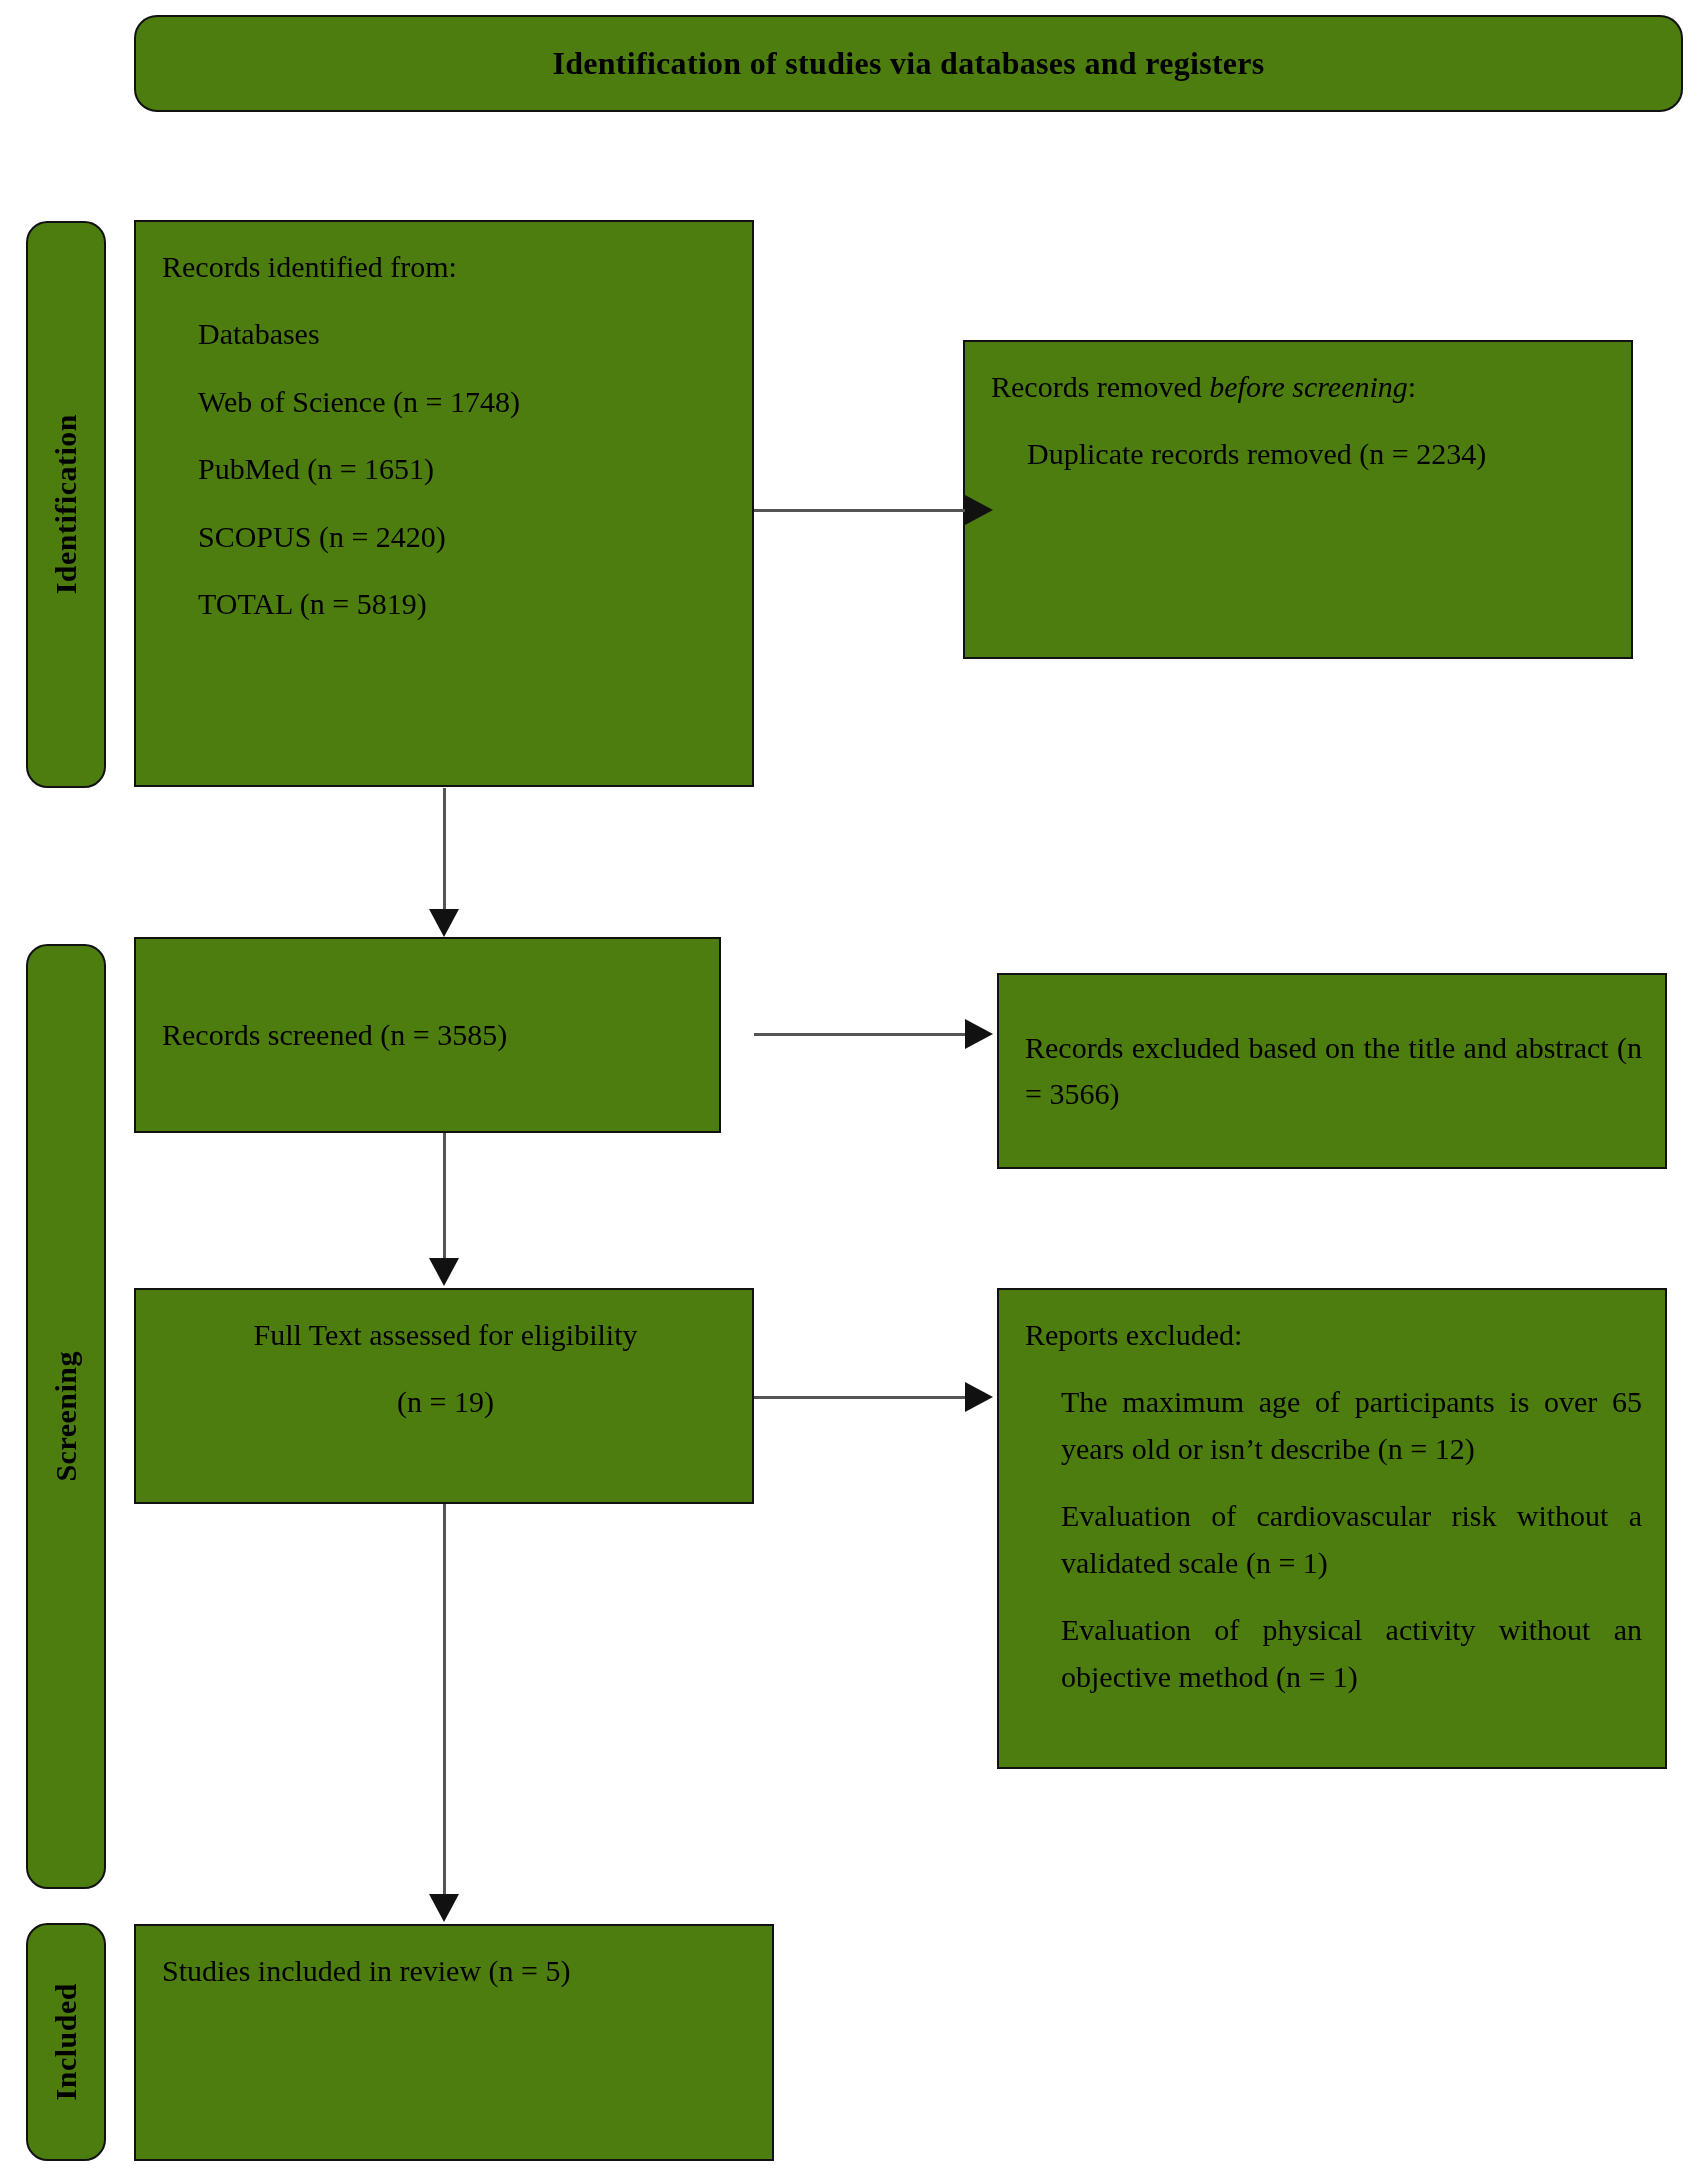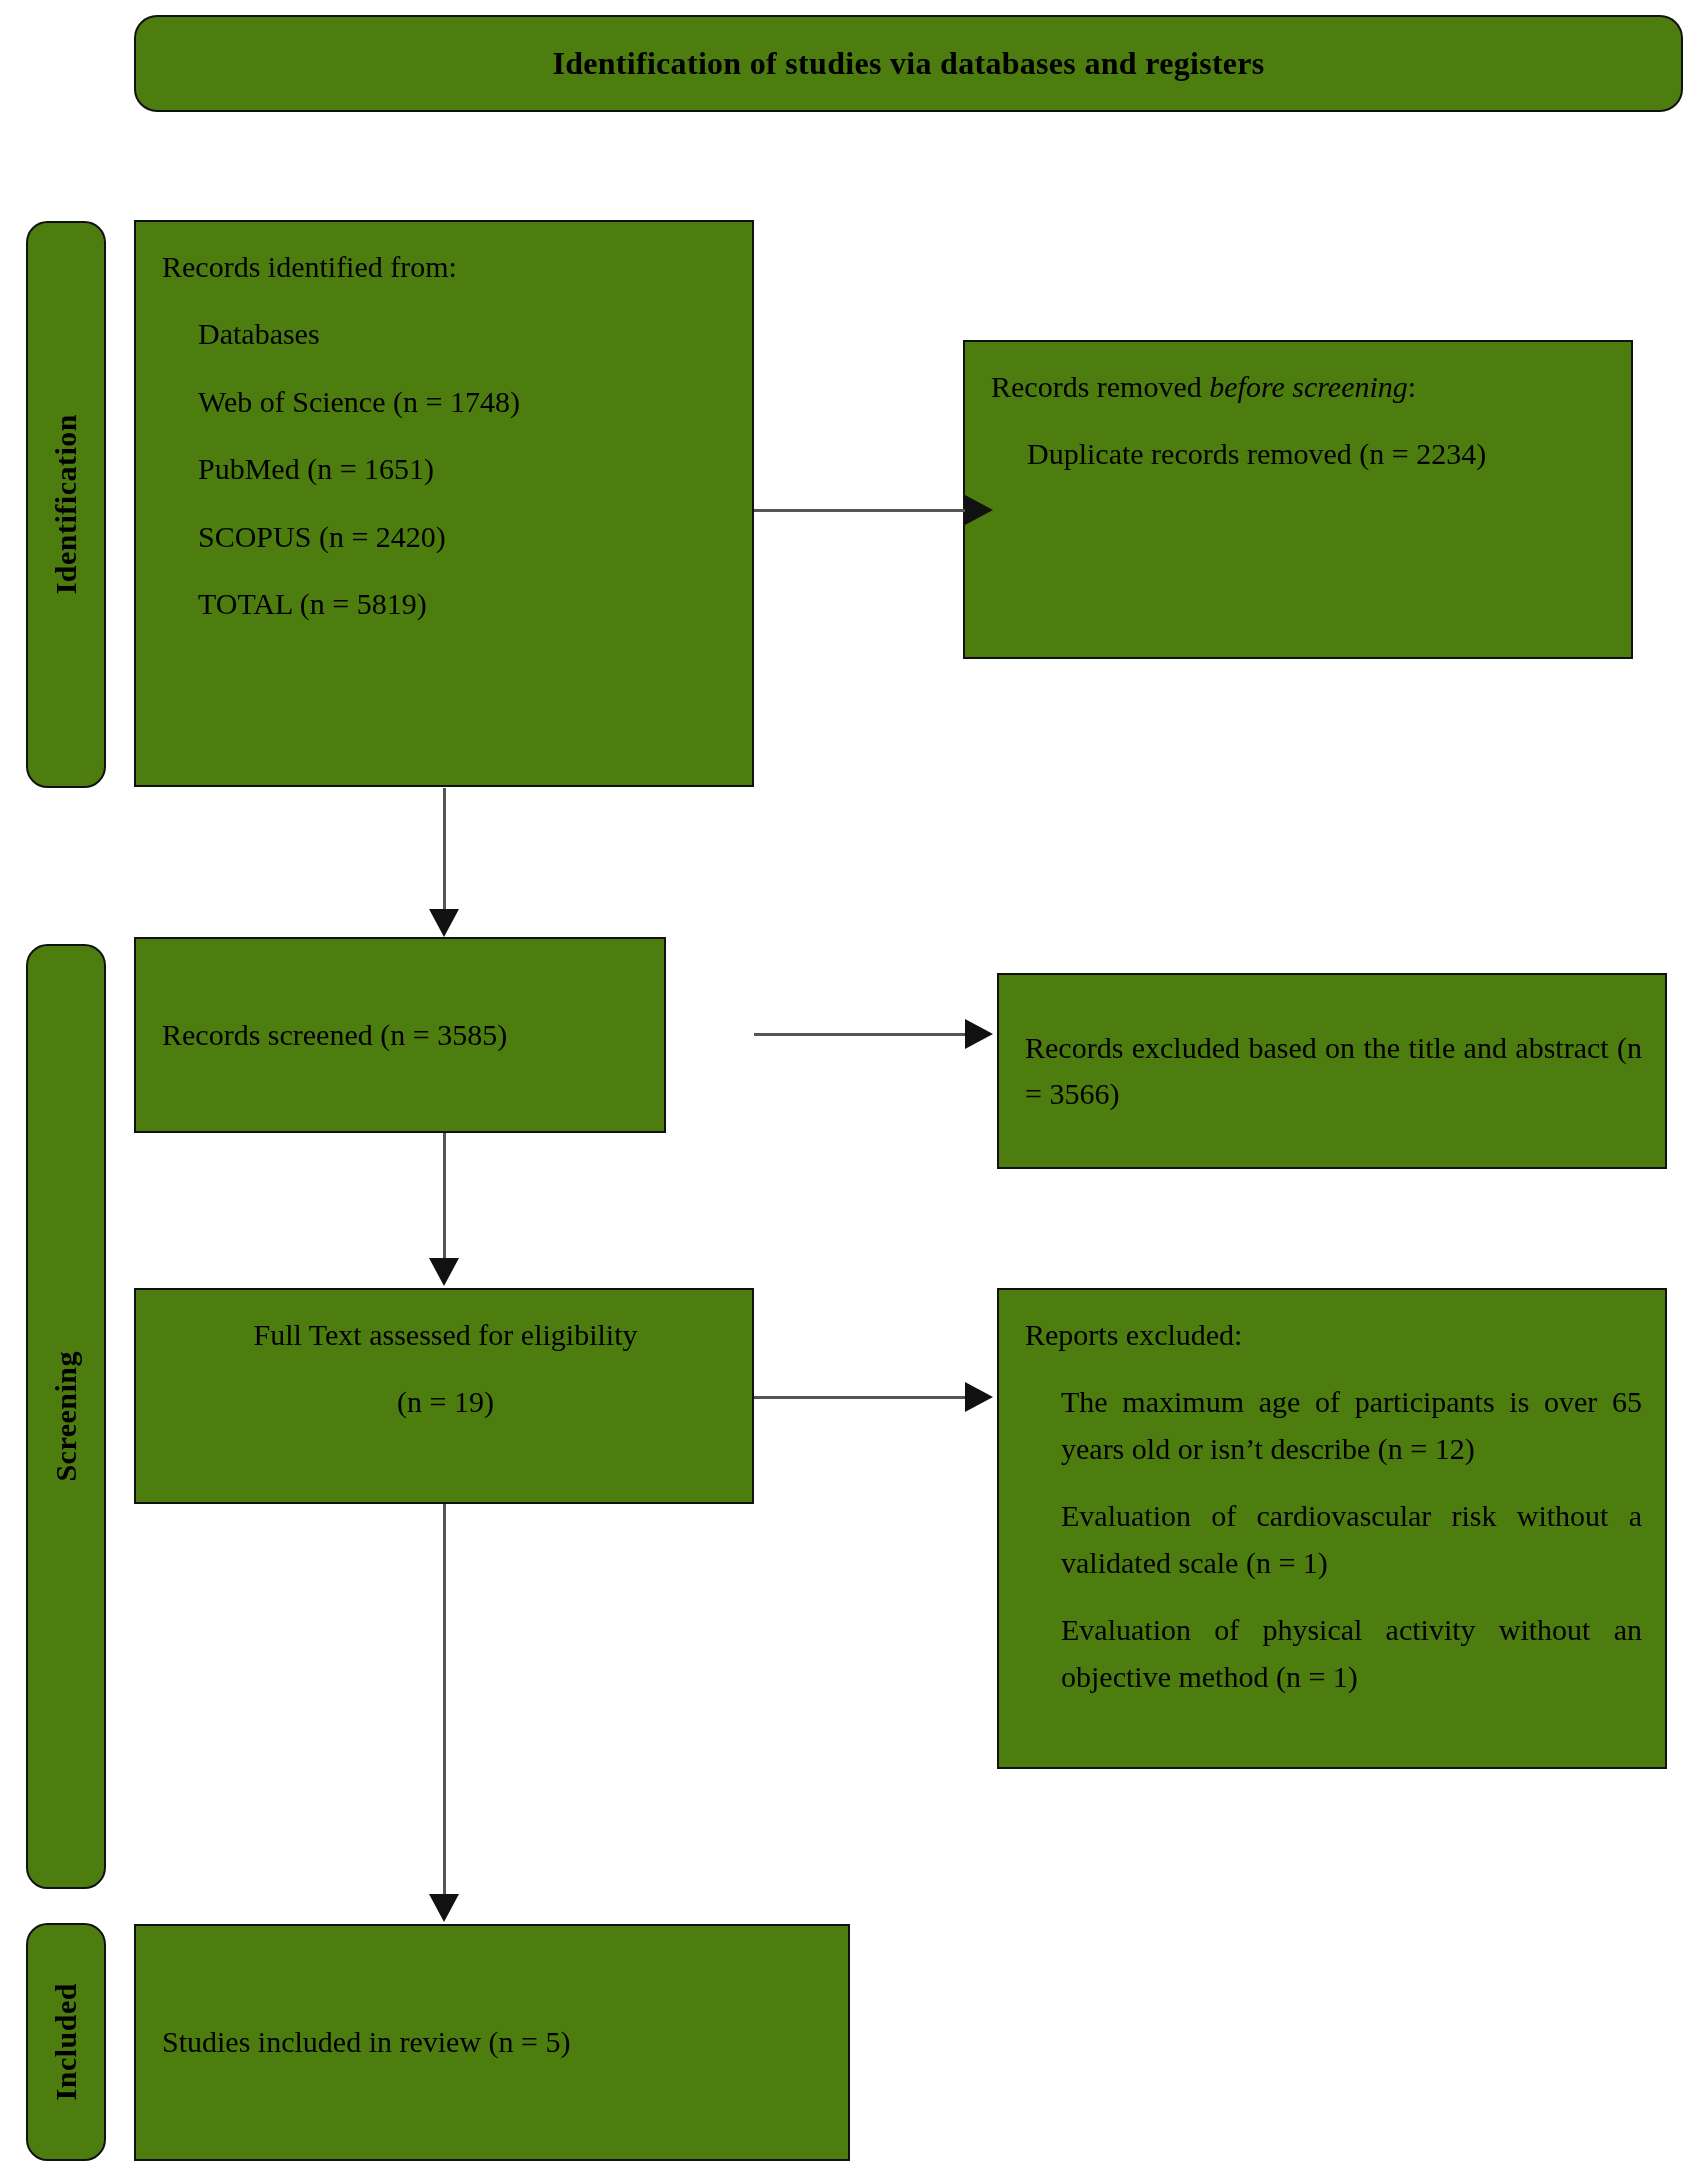--- a/index.html
+++ b/index.html
@@ -123,41 +123,41 @@
     <p class="indent">PubMed (n = 1651)</p>
     <p class="indent">SCOPUS (n = 2420)</p>
     <p class="indent">TOTAL (n = 5819)</p>
   </div>
 
   <div class="box content-box" style="left:963px; top:340px; width:670px; height:319px;">
     <p><span>Records removed </span><span class="ital">before screening</span><span>:</span></p>
     <p class="indent justify">Duplicate records removed (n = 2234)</p>
   </div>
 
-  <div class="box content-box" style="left:134px; top:937px; width:532px; height:196px; display:flex; align-items:center;">
+  <div class="box content-box" style="left:134px; top:937px; width:587px; height:196px; display:flex; align-items:center;">
     <p>Records screened (n = 3585)</p>
   </div>
 
   <div class="box content-box" style="left:997px; top:937px; width:670px; height:196px; display:flex; align-items:center;margin-top:36px;">
     <p class="justify">Records excluded based on the title and abstract (n = 3566)</p>
   </div>
 
   <div class="box content-box" style="left:134px; top:1288px; width:620px; height:216px;text-align:center;">
     <p>Full Text assessed for eligibility</p>
     <p>(n = 19)</p>
   </div>
 
   <div class="box content-box" style="left:997px; top:1288px; width:670px; height:481px;">
     <p>Reports excluded:</p>
     <p class="indent justify">The maximum age of participants is over 65 years old or isn’t describe (n = 12)</p>
     <p class="indent justify">Evaluation of cardiovascular risk without a validated scale (n = 1)</p>
     <p class="indent justify">Evaluation of physical activity without an objective method (n = 1)</p>
   </div>
 
-  <div class="box content-box" style="left:134px; top:1924px; width:716px; height:237px; display:flex; align-items:center;">
+  <div class="box content-box" style="left:134px; top:1924px; width:640px; height:237px; display:flex; ">
     <p>Studies included in review (n = 5)</p>
   </div>
 
   <div class="h-line" style="left:754px; top:509px; width:211px;"></div>
   <div class="arrow-right" style="left:965px; top:495px;"></div>
 
   <div class="v-line" style="left:443px; top:788px; width:2.7px; height:121px;"></div>
   <div class="arrow-down" style="left:429px; top:909px;"></div>
 
   <div class="h-line" style="left:754px; top:1033px; width:211px;"></div>

